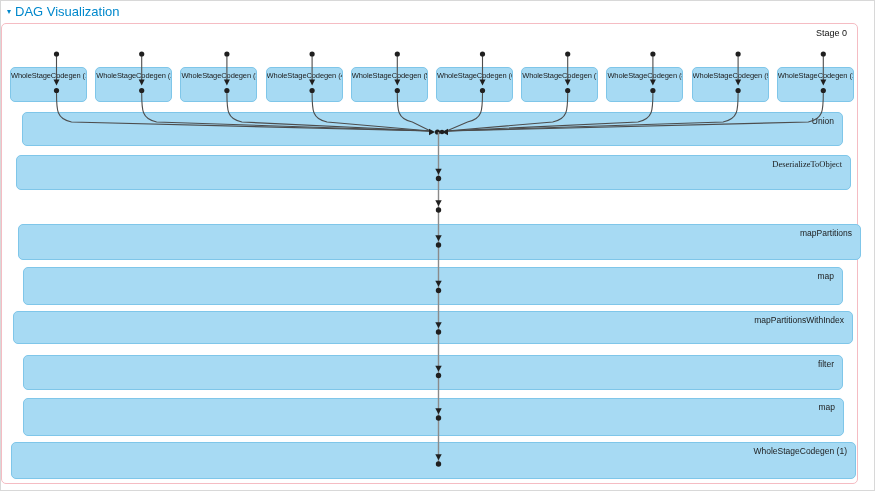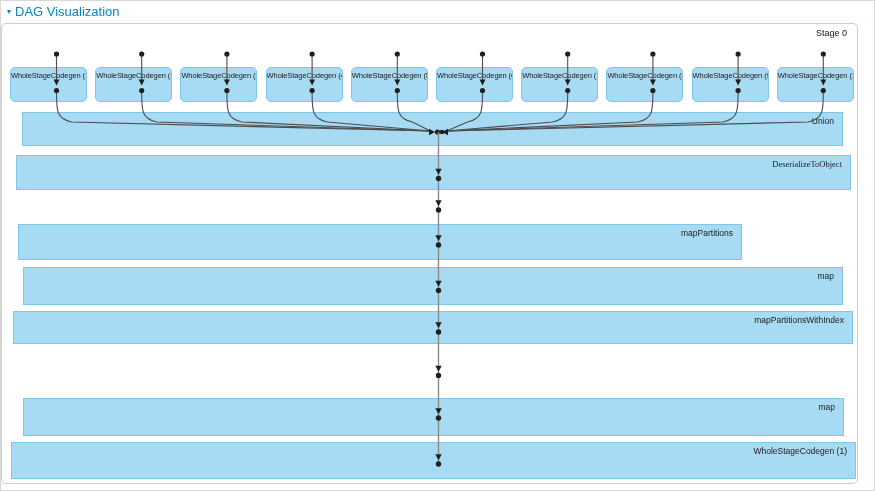--- a/index.html
+++ b/index.html
@@ -24,21 +24,21 @@
   .codegen-box{
     position:absolute; top:43px; width:77px; height:35px; box-sizing:border-box;
     background:var(--op-fill,#a7daf3); border:1px solid var(--op-border,#7fc6e9); border-radius:5px;
   }
   .codegen-label{
     display:block; text-align:center; padding-top:3px; font-size:7.5px; letter-spacing:-0.1px; color:#1c1c1c;
     white-space:nowrap; overflow:hidden;
   }
   .operator-box{
     position:absolute; box-sizing:border-box;
-    background:var(--op-fill,#a7daf3); border:1px solid var(--op-border,#7fc6e9); border-radius:0;
+    background:var(--op-fill,#a7daf3); border:1px solid var(--op-border,#7fc6e9); border-radius:5px;
   }
   .operator-label{
     position:absolute; top:3px; right:8px; font-size:8.5px; color:#1c1c1c; white-space:nowrap;
   }
   #edges-svg{
     position:absolute; left:0; top:0; width:875px; height:491px;
     pointer-events:none; z-index:5;
   }
 </style>
 </head>
@@ -84,28 +84,31 @@
     <div class="codegen-box" style="left: 774.8px;">
         <span class="codegen-label">WholeStageCodegen (10)</span>
       </div>
 
     <div class="operator-box" style="left:20px; top:88px; width:821px; height:34px;">
         <span class="operator-label">Union</span>
       </div>
     <div class="operator-box" style="left:14px; top:131px; width:835px; height:35px;font-family:Liberation Serif, serif;">
         <span class="operator-label">DeserializeToObject</span>
       </div>
-    <div class="operator-box" style="left:16px; top:200px; width:724px; height:36px;">
+    <div class="operator-box" style="left:16px; top:200px; width:843px; height:36px;">
         <span class="operator-label">mapPartitions</span>
       </div>
     <div class="operator-box" style="left:21px; top:243px; width:820px; height:38px;">
         <span class="operator-label">map</span>
       </div>
     <div class="operator-box" style="left:11px; top:287px; width:840px; height:33px;text-align:right;">
         <span class="operator-label">mapPartitionsWithIndex</span>
+      </div>
+    <div class="operator-box" style="left:21px; top:331px; width:820px; height:35px;">
+        <span class="operator-label">filter</span>
       </div>
     <div class="operator-box" style="left:21px; top:374px; width:821px; height:38px;">
         <span class="operator-label">map</span>
       </div>
     <div class="operator-box" style="left:9px; top:418px; width:845px; height:37px;">
         <span class="operator-label">WholeStageCodegen (1)</span>
       </div>
   </div>
 
   <svg id="edges-svg" viewBox="0 0 875 491" xmlns="http://www.w3.org/2000/svg">

